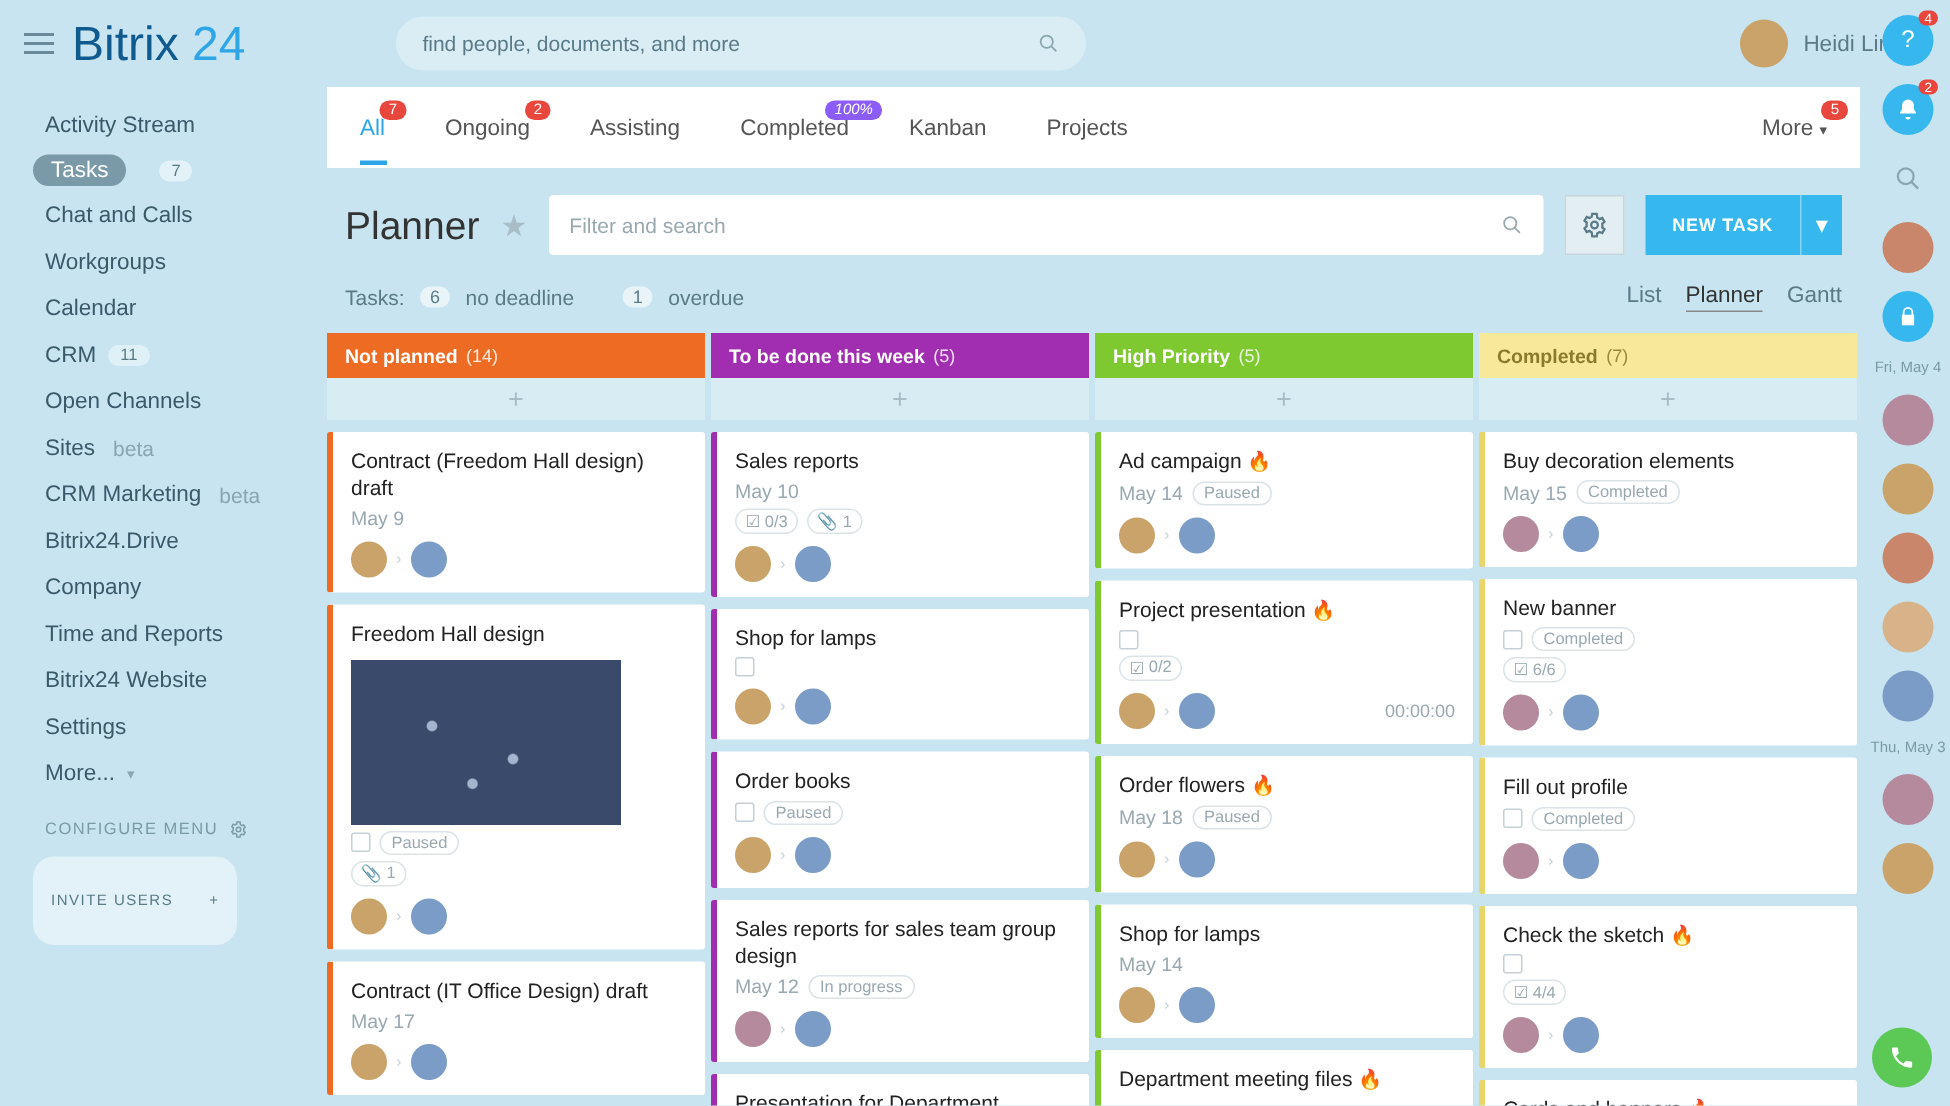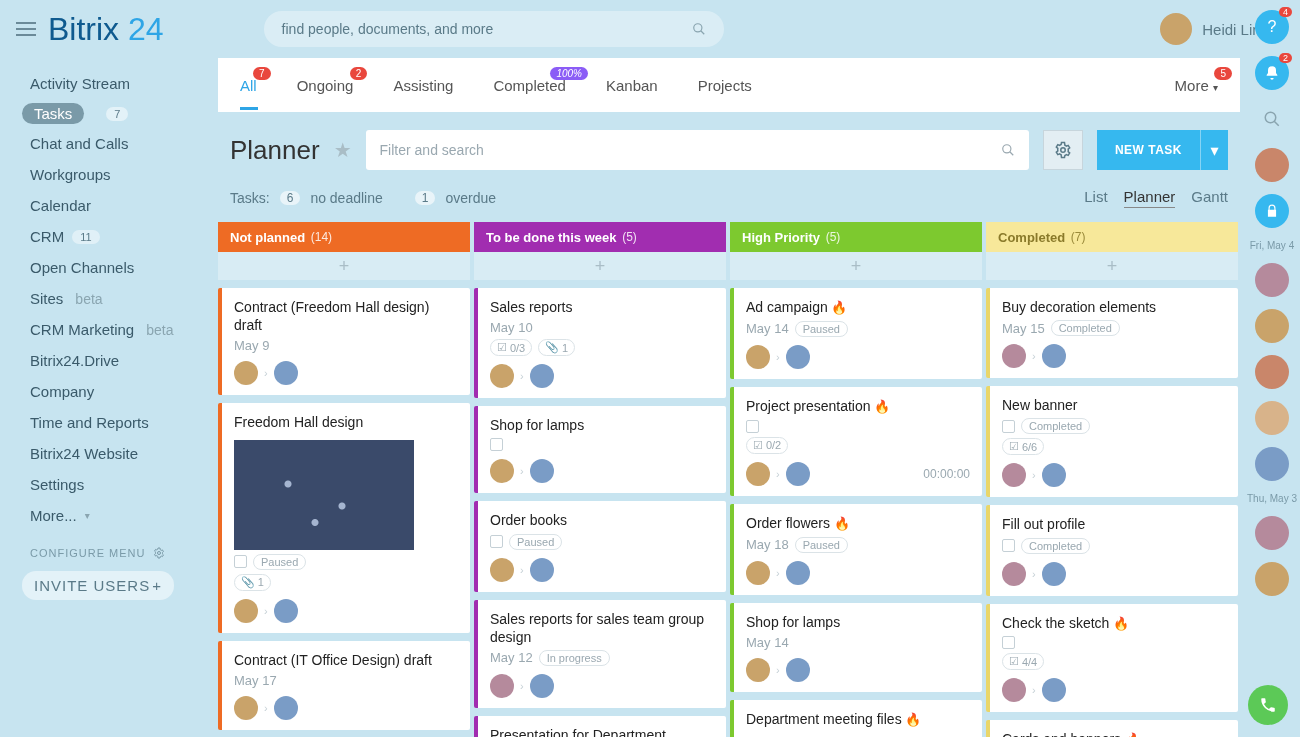--- a/index.html
+++ b/index.html
@@ -25,21 +25,21 @@
 
 
 .left-nav { position:absolute; top:58px; left:0; width:218px; bottom:0; padding:10px 0 0 0; font-size:15px; }
 .left-nav .item { padding:7px 16px 7px 30px; color:#3a5a6a; cursor:pointer; display:flex; align-items:center; gap:8px; }
 .left-nav .item.active { background:#7a9aa8; color:#fff; border-radius:14px; margin:0 12px 0 22px; padding:2px 12px; display:inline-flex; }
 .left-nav .active-row { padding:4px 0 4px 0; display:flex; align-items:center; gap:10px; }
 .pill { background:rgba(255,255,255,0.5); color:#5a7a88; font-size:11px; padding:1px 8px; border-radius:9px; }
 .pill.light { background:rgba(255,255,255,0.45); }
 .beta { font-size:14px; background:transparent; color:#8aa5b0; margin-left:4px; }
 .config { font-size:11px; letter-spacing:1px; color:#7a9aa8; padding:16px 0 8px 30px; display:flex; align-items:center; gap:8px; }
-.invite-btn { margin:4px 0 0 22px; background:rgba(255,255,255,0.5); color:#5a7a88; font-size:15px; letter-spacing:1px; padding:6px 12px; border-radius:14px; display:inline-flex; align-items:center; gap:2px; cursor:pointer; }
+.invite-btn { margin:4px 0 0 22px; background:rgba(255,255,255,0.5); color:#5a7a88; font-size:10px; letter-spacing:1px; padding:24px 12px; border-radius:14px; display:inline-flex; align-items:center; gap:24px; cursor:pointer; }
 
 
 .main { position:absolute; top:58px; left:218px; right:60px; bottom:0; }
 .tabs-bar { background:#fff; height:54px; display:flex; align-items:center; padding:0 22px; gap:40px; font-size:15px; color:#555; }
 .tab { position:relative; cursor:pointer; }
 .tab.active { color:#2ea5e6; font-weight:500; }
 .tab.active::after { content:""; position:absolute; left:0; bottom:-16px; width:18px; height:3px; background:#2ea5e6; }
 .badge { position:absolute; top:-10px; right:-14px; background:#e9473d; color:#fff; font-size:10px; padding:1px 6px; border-radius:8px; }
 .badge.blue { background:#8b5cf6; right:-22px;font-style:italic; }
 .tabs-bar .more { margin-left:auto; position:relative; }

